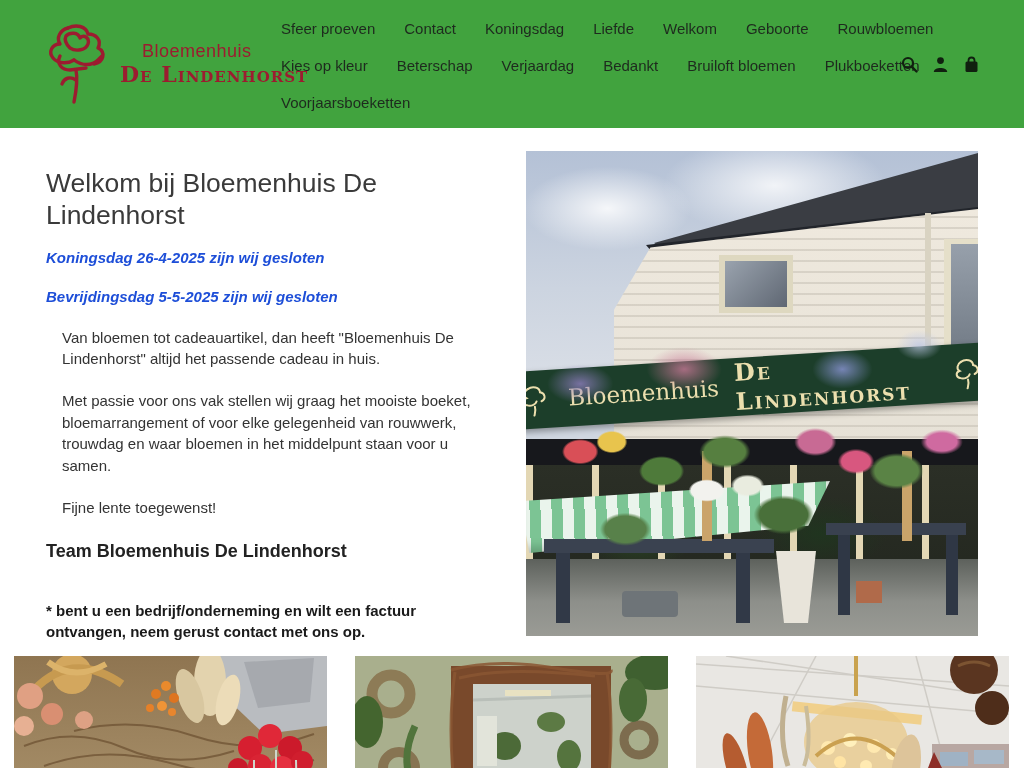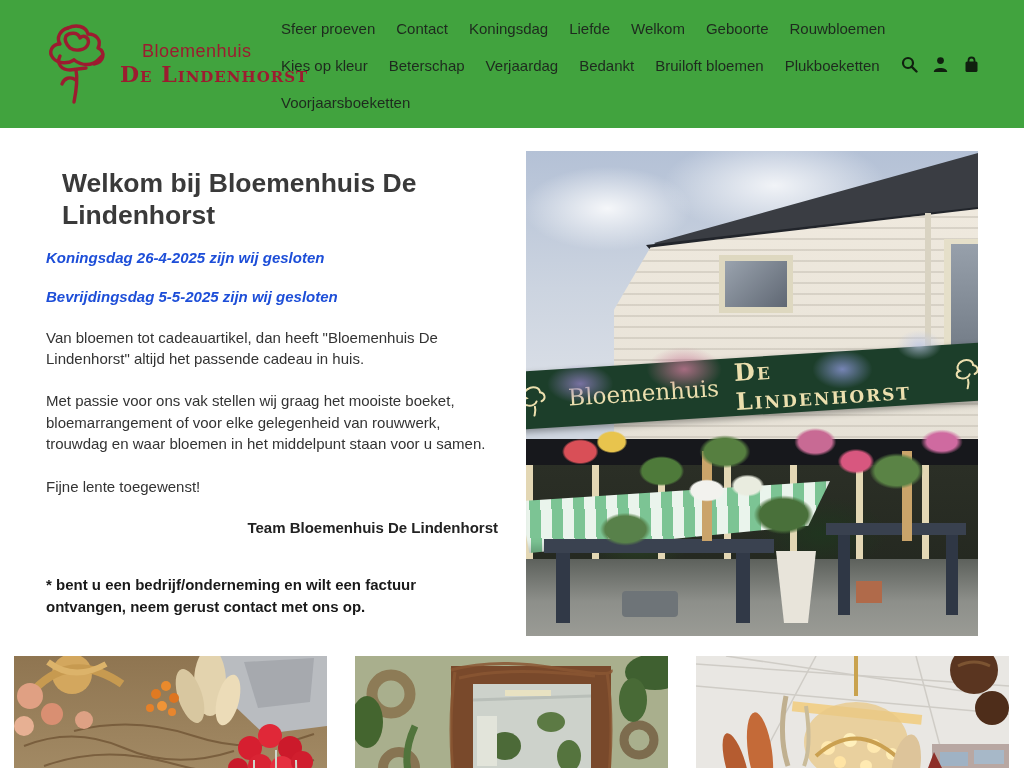--- a/index.html
+++ b/index.html
@@ -8,32 +8,32 @@
 
   
   .site-header { position:relative; width:1024px; height:128px; background:#41a33e; }
   .logo { position:absolute; left:46px; top:22px; display:flex; align-items:center; cursor:pointer; }
   .logo-rose { width:62px; height:84px; margin-right:12px; }
   .logo-text-1 { font-size:18px; color:#9c1c30; font-weight:400; letter-spacing:.5px; padding-left:22px;}
   .logo-text-2 { font-family:"DejaVu Serif", serif; font-variant:small-caps; font-size:22px;
     font-weight:700; color:#9c1c30; letter-spacing:1px; line-height:1.1; }
 
   nav.main-nav { position:absolute; left:281px; top:10px; width:600px; color:#1e2a1e; }
-  .nav-row { display:flex; gap:21px; height:37px; align-items:center; flex-wrap:nowrap; }
+  .nav-row { display:flex; gap:29px; height:37px; align-items:center; flex-wrap:nowrap; }
   .nav-item { font-size:15px; color:#1e2a1e; cursor:pointer; white-space:nowrap; }
 
   .header-icons { position:absolute; right:44px; top:56px; display:flex; gap:14px; align-items:center; }
   .hicon { width:17px; height:17px; cursor:pointer; }
 
   
   .intro { position:absolute; left:46px; top:168px; width:452px; color:#333; }
-  .intro h1 { font-size:26.5px; font-weight:700; color:#3a3a3a; line-height:1.2; margin:0 16px 17px; }
+  .intro h1 { font-size:26.5px; font-weight:400; color:#3a3a3a; line-height:1.2; margin:0 0 17px; }
   .notice { font-size:15px; font-style:italic; font-weight:700; color:#1d4ed8; margin:0 0 22px; }
-  .body-p { font-size:15px; line-height:1.43; margin:0 0 21px; color:#333; }
-  .team-line { font-size:15px; font-weight:700; color:#222; margin:22px 0 0;text-align:right; }
+  .body-p { font-size:15px; line-height:1.43; margin:0 16px 21px; color:#333; }
+  .team-line { font-size:18px; font-weight:700; color:#222; margin:22px 0 0; }
   .footnote { font-size:15px; font-weight:700; line-height:1.43; color:#1a1a1a; margin-top:38px; }
 
   
   .photo-main { position:absolute; left:526px; top:151px; width:452px; height:485px;
     overflow:hidden; background:#cfd6e0; }
   .pm-sky { position:absolute; inset:0 0 auto 0; height:230px;
     background:
       radial-gradient(120px 60px at 18% 25%, rgba(255,255,255,.85), transparent 70%),
       radial-gradient(160px 70px at 55% 15%, rgba(255,255,255,.8), transparent 70%),
       radial-gradient(100px 50px at 85% 40%, rgba(255,255,255,.6), transparent 70%),

